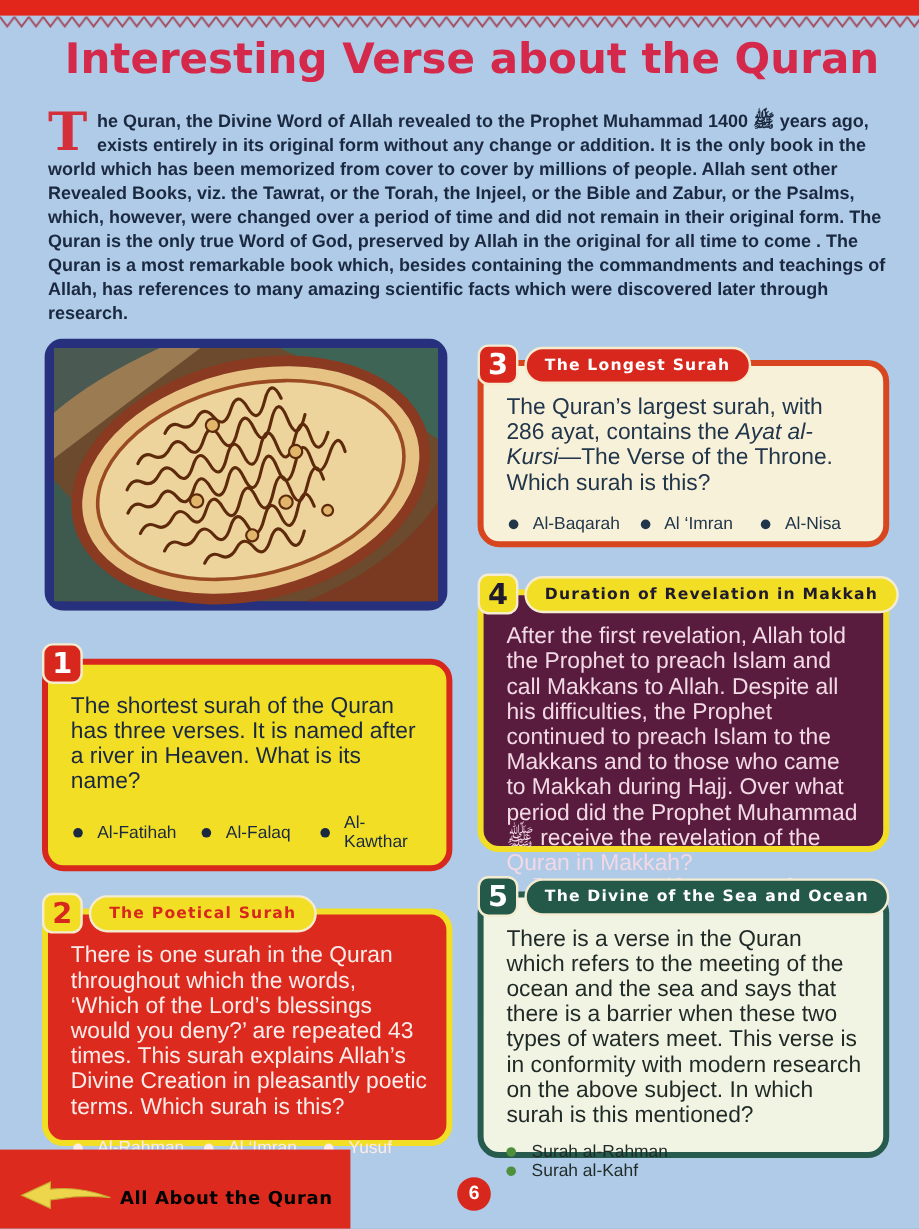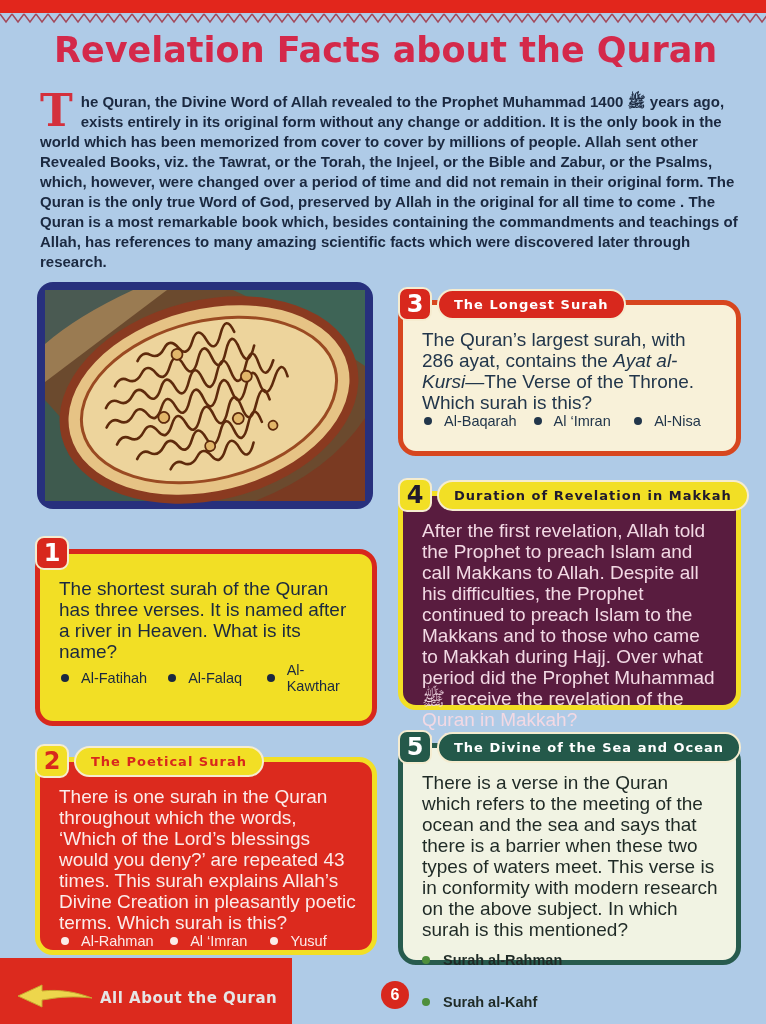--- a/index.html
+++ b/index.html
@@ -20,25 +20,25 @@
     font-weight:bold;font-size:15px;line-height:20px;color:#1B2940;text-align:left;}
   .dropcap{float:left;font-family:"DejaVu Serif",serif;font-weight:bold;
     font-size:44px;line-height:36px;color:#D4303C;margin:1px 8px 0 0;}
 
   
   .quran-photo{position:absolute;left:37px;top:282px;width:336px;height:227px;}
 
   
   .qbox{position:absolute;border-radius:18px;box-sizing:border-box;padding:24px 16px 12px 19px;}
   .question{font-size:19px;line-height:21px;}
-  .options-row{display:flex;align-items:center;padding-left:2px;}
+  .options-row{display:flex;align-items:center;margin-top:16px;padding-left:2px;}
   .options-row .opt{display:flex;align-items:center;gap:12px;font-size:14.5px;}
   .options-row .opt:nth-child(1){width:37%;}
   .options-row .opt:nth-child(2){width:34%;}
-  .options-col{display:flex;flex-direction:column;gap:26px;margin-top:12px;font-weight:bold;}
+  .options-col{display:flex;flex-direction:column;gap:0;margin-top:12px;}
   .options-col .opt{display:flex;align-items:center;gap:13px;font-size:14.5px;}
   .bullet{width:8px;height:8px;border-radius:50%;flex:none;}
 
   .box1{left:35px;top:549px;width:342px;height:177px;background:#F2DF25;border:5px solid #D8281D;color:#1B2940;}
   .box1 .bullet{background:#1B2940;}
   .box2{left:35px;top:757px;width:342px;height:198px;background:#DC2A1E;border:5px solid #F2DF25;color:#FBECEA;}
   .box2 .bullet{background:#FBECEA;}
   .box3{left:398px;top:300px;width:343px;height:156px;background:#F8F1D9;border:5px solid #D7461F;color:#22364B;}
   .box3 .bullet{background:#22364B;}
   .box4{left:398px;top:491px;width:343px;height:219px;background:#591C3F;border:5px solid #F2DF25;color:#F2D9E4;display:flex;flex-direction:column;}
@@ -58,41 +58,41 @@
   .h-red .qnum,.h-red .qpill{background:#D8281D;color:#FFFFFF;}
   .h-yelred .qnum,.h-yelred .qpill{background:#F2DF25;color:#D8281D;}
   .h-yeldark .qnum,.h-yeldark .qpill{background:#F2DF25;color:#201A2E;}
   .h-green .qnum,.h-green .qpill{background:#24594A;color:#FFFFFF;}
   .q-italic{font-style:italic;}
 
   
   .footer-red{position:absolute;left:0;top:958px;width:292px;height:66px;background:#DC2A1E;
     clip-path:polygon(0 0,280 0,288 6,280 12,288 18,280 24,288 30,280 36,288 42,280 48,288 54,280 60,288 66,0 66);}
   .back-arrow{position:absolute;left:16px;top:24px;}
-  .footer-label{position:absolute;left:100px;top:31px;color:#e5e5e5;font-weight:bold;font-size:15px;letter-spacing:0.5px;
+  .footer-label{position:absolute;left:100px;top:31px;color:#000000;font-weight:bold;font-size:15px;letter-spacing:0.5px;
     font-family:"DejaVu Sans","Liberation Sans",sans-serif;}
   .page-number{position:absolute;left:381px;top:981px;width:28px;height:28px;border-radius:50%;
     background:#D8281D;color:#FFFFFF;font-weight:bold;font-size:16px;display:flex;align-items:center;justify-content:center;}
 </style>
 </head>
 <body>
 
 <div class="page">
 
   <div class="top-band"></div>
   <svg class="top-zigzag" width="766" height="12">
     <defs>
       <pattern id="zz" width="12" height="12" patternUnits="userSpaceOnUse">
         <path d="M0 1 L6 9 L12 1" fill="none" stroke="#A34A5C" stroke-width="1.6"></path>
       </pattern>
     </defs>
     <rect width="766" height="12" fill="url(#zz)"></rect>
   </svg>
 
-  <h1 class="page-title">Revelation Facts about the Quran</h1>
+  <h1 class="page-title">Interesting Verse about the Quran</h1>
 
   <div class="intro">
     <span class="dropcap">T</span><span>he Quran, the Divine Word of Allah revealed to the Prophet Muhammad ﷺ 1400 years ago, exists entirely in its original form without any change or addition. It is the only book in the world which has been memorized from cover to cover by millions of people. Allah sent other Revealed Books, viz. the Tawrat, or the Torah, the Injeel, or the Bible and Zabur, or the Psalms, which, however, were changed over a period of time and did not remain in their original form. The Quran is the only true Word of God, preserved by Allah in the original for all time to come . The Quran is a most remarkable book which, besides containing the commandments and teachings of Allah, has references to many amazing scientific facts which were discovered later through research.</span>
   </div>
 
   <svg class="quran-photo" viewBox="0 0 336 227">
     <rect x="0" y="0" width="336" height="227" rx="16" fill="#27307D"></rect>
     <rect x="8" y="8" width="320" height="211" rx="10" fill="#6B4A2E"></rect>
     <path d="M8,100 L130,8 L62,8 L8,50 Z" fill="#9A7B52"></path>
     <path d="M196,8 H328 V84 Q262,38 196,8 Z" fill="#3E6456"></path>

